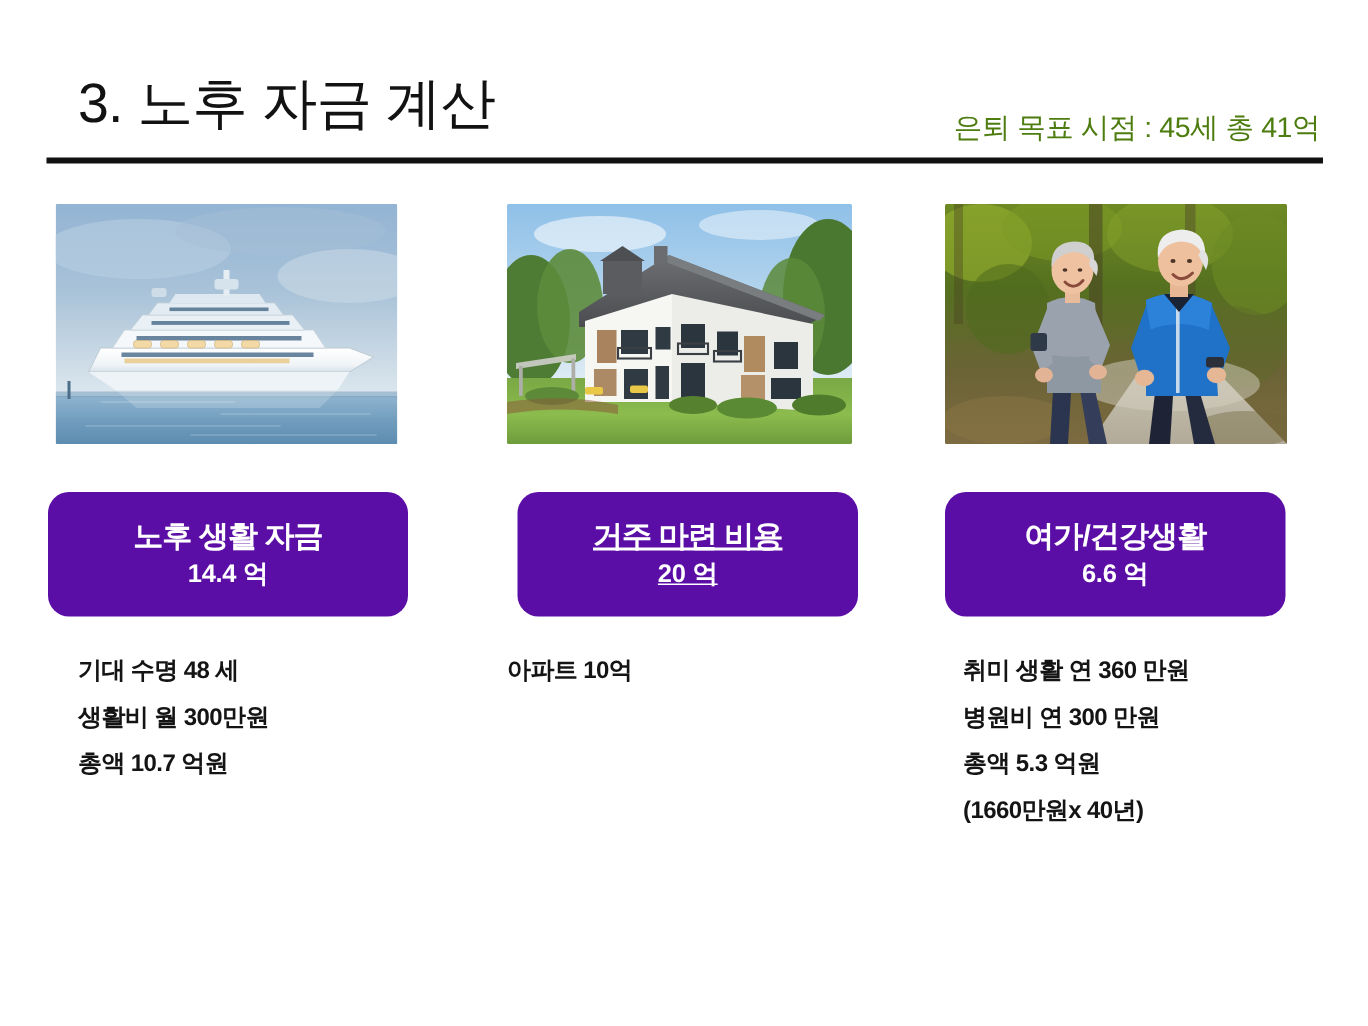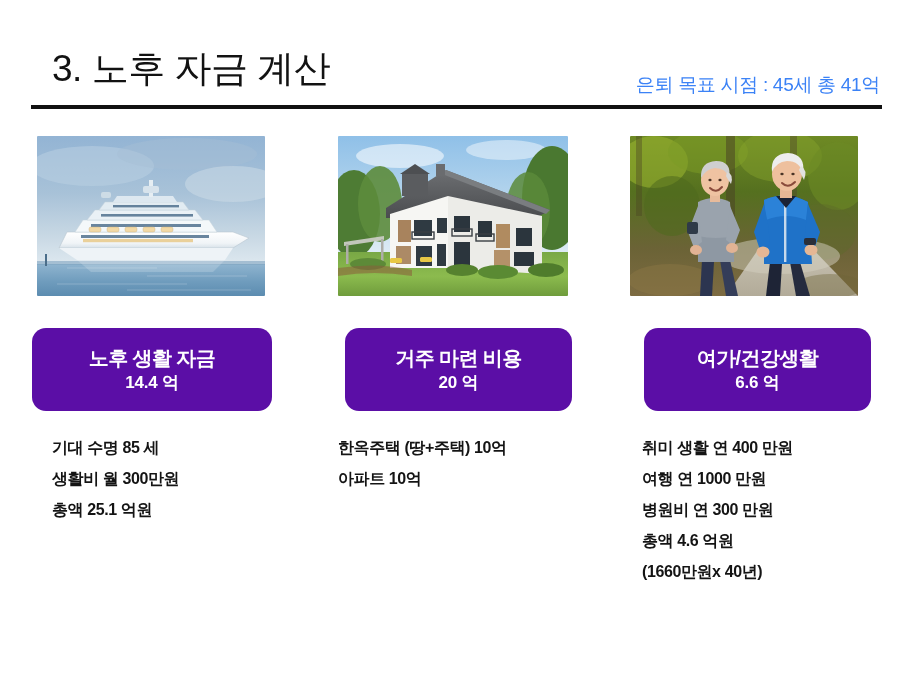--- a/index.html
+++ b/index.html
@@ -41,21 +41,21 @@
     color: #121212;
     white-space: nowrap;
     line-height: 1.15;
   }
   .header-note {
     position: absolute;
     right: 32px;
     top: 72px;
     font-size: 19px;
     font-weight: 400;
-    color: #3b82f6;
+    color: #4d7c0f;
     letter-spacing: -0.3px;
     white-space: nowrap;
   }
   .title-rule {
     position: absolute;
     left: 31px;
     top: 105px;
     width: 851px;
     height: 4px;
     background: #111111;
@@ -102,22 +102,22 @@
     color: #ffffff;
     text-align: center;
     display: flex;
     flex-direction: column;
     justify-content: center;
     align-items: center;
     box-sizing: border-box;
     padding: 6px 8px;
   }
   .col-1 .badge { left: 2px;  width: 240px; height: 83px; }
-  .col-2 .badge { left: 15px; width: 227px; height: 83px; }
-  .col-3 .badge { left: 20px;  width: 227px; height: 83px; }
+  .col-2 .badge { left: 15px; width: 227px; height: 83px; text-decoration: underline; }
+  .col-3 .badge { left: 6px;  width: 227px; height: 83px; }
 
   .badge-title {
     font-size: 20px;
     font-weight: bold;
     letter-spacing: -0.6px;
     line-height: 1.25;
     white-space: nowrap;
   }
   .badge-amount {
     font-size: 17px;
@@ -231,23 +231,23 @@
           <rect x="8" y="118" width="2" height="12" fill="#4b6e8a"></rect>
         </svg>
       </div>
 
       <div class="badge">
         <div class="badge-title">노후 생활 자금</div>
         <div class="badge-amount">14.4 억</div>
       </div>
 
       <div class="details">
-        <span class="line">기대 수명 85 세</span>
+        <span class="line">기대 수명 48 세</span>
         <span class="line">생활비 월 300만원</span>
-        <span class="line">총액 25.1 억원</span>
+        <span class="line">총액 10.7 억원</span>
       </div>
     </div>
 
     <div class="col col-2">
 
       <div class="photo">
         <svg viewBox="0 0 230 160" preserveAspectRatio="none" aria-hidden="true">
           <defs>
             <linearGradient id="skyH" x1="0" y1="0" x2="0" y2="1">
               <stop offset="0%" stop-color="#8fc0e8"></stop>
@@ -330,21 +330,20 @@
           <path d="M0 132 Q40 126 74 134 L74 140 Q36 134 0 140 Z" fill="#8a5d3b" opacity="0.55"></path>
         </svg>
       </div>
 
       <div class="badge">
         <div class="badge-title">거주 마련 비용</div>
         <div class="badge-amount">20 억</div>
       </div>
 
       <div class="details">
-        <span class="line">한옥주택 (땅+주택) 10억</span>
         <span class="line">아파트 10억</span>
       </div>
     </div>
 
     <div class="col col-3">
 
       <div class="photo">
         <svg viewBox="0 0 228 160" preserveAspectRatio="none" aria-hidden="true">
           <defs>
             <linearGradient id="forestB" x1="0" y1="0" x2="0" y2="1">
@@ -436,22 +435,21 @@
           </g>
         </svg>
       </div>
 
       <div class="badge">
         <div class="badge-title">여가/건강생활</div>
         <div class="badge-amount">6.6 억</div>
       </div>
 
       <div class="details">
-        <span class="line">취미 생활 연 400 만원</span>
-        <span class="line">여행 연 1000 만원</span>
+        <span class="line">취미 생활 연 360 만원</span>
         <span class="line">병원비 연 300 만원</span>
-        <span class="line">총액  4.6 억원</span>
+        <span class="line">총액  5.3 억원</span>
         <span class="line"> (1660만원x 40년)</span>
       </div>
     </div>
 
   </div>
 </div>
 
 </body></html>

